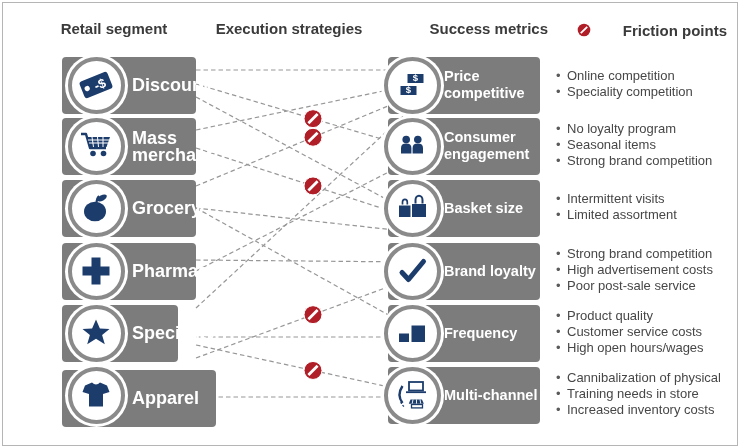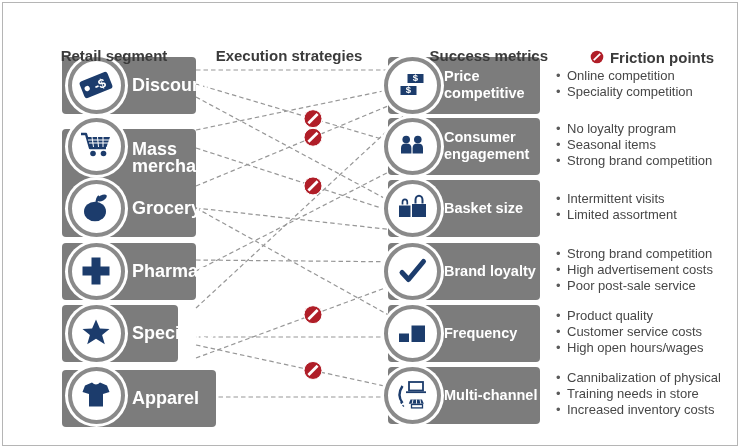--- a/index.html
+++ b/index.html
@@ -1,33 +1,33 @@
 <!DOCTYPE html>
 <html><head>
 <meta charset="utf-8">
 <style>
   html,body{margin:0;padding:0;background:#fff;}
   #stage{position:relative;width:740px;height:448px;background:#fff;
          font-family:"Liberation Sans",sans-serif;overflow:hidden;}
   .frame{position:absolute;inset:2px;border:1px solid #b5b5b5;z-index:0;}
   .hdr{position:absolute;top:20px;height:20px;font-size:15px;font-weight:700;
-       color:#3b3b3b;text-align:center;z-index:5;margin-top:27px;}
+       color:#3b3b3b;text-align:center;z-index:5;}
   #lines{position:absolute;left:0;top:0;z-index:1;}
   .bar{position:absolute;height:57px;background:#7c7c7c;border-radius:4px;
        display:flex;align-items:center;z-index:2;}
   .bar .lbl{color:#fff;font-weight:700;font-size:18px;line-height:17px;}
   .seg-bar .lbl{margin-left:70px;width:84px;}
   .met-bar .lbl{margin-left:56px;width:100px;font-size:14.5px;}
   .circ{position:absolute;width:49px;height:49px;background:#fff;
         border:4px solid #8a8a8a;border-radius:50%;box-shadow:0 0 0 3px #fff;
         display:flex;align-items:center;justify-content:center;z-index:3;}
   .fr-block{position:absolute;left:556px;width:180px;z-index:2;}
   .fr-line{display:flex;font-size:13px;line-height:15.8px;color:#474747;}
   .fr-line .dot{width:11px;color:#5a5a5a;flex:none;}
-  .hdr-friction{display:flex;align-items:center;justify-content:center;}
+  .hdr-friction{display:flex;align-items:center;justify-content:space-between;}
   .hdr-friction svg{margin-right:6px;}
 </style>
 </head>
 <body>
 
 <div id="stage">
   <div class="frame"></div>
 
   <div class="hdr" style="left:34px;width:160px;">Retail segment</div>
   <div class="hdr" style="left:204px;width:170px;">Execution strategies</div>
@@ -84,21 +84,21 @@
       </div>
       <div class="circ" style="left: 67.5px; top: 56.5px;">
         <svg width="40" height="40" viewBox="-20 -20 40 40">
           <g transform="rotate(-22)">
             <rect x="-15" y="-9" width="30" height="18" rx="3" fill="#1c3c6c"></rect>
       <circle cx="-9.5" cy="0" r="2.6" fill="#fff"></circle>
       <text x="4" y="5.3" font-size="13" font-weight="bold" fill="#fff" text-anchor="middle" font-family="Liberation Sans">-$</text>
           </g>
         </svg>
       </div>
-      <div class="bar seg-bar" style="left: 62px; top: 129px; width: 134px;">
+      <div class="bar seg-bar" style="left: 62px; top: 118px; width: 134px;">
         <div class="lbl">Mass merchant</div>
       </div>
       <div class="circ" style="left: 67.5px; top: 117.5px;">
         <svg width="40" height="40" viewBox="-20 -20 40 40">
           <path d="M-15,-12 L-10,-12 L-6,2 L10,2" stroke="#1c3c6c" stroke-width="2.4" fill="none" stroke-linejoin="round"></path>
       <path d="M-9,-9 L14,-9 L10.5,1 L-6,1 Z" fill="#1c3c6c"></path>
       <path d="M-4,-9 L-2.5,1 M1.5,-9 L2.5,1 M7,-9 L7,1 M-8,-6 L13,-6 M-7,-3 L12,-3" stroke="#fff" stroke-width="1"></path>
       <circle cx="-3" cy="7.5" r="2.8" fill="#1c3c6c"></circle>
           <circle cx="7.5" cy="7.5" r="2.8" fill="#1c3c6c"></circle>
         </svg>

